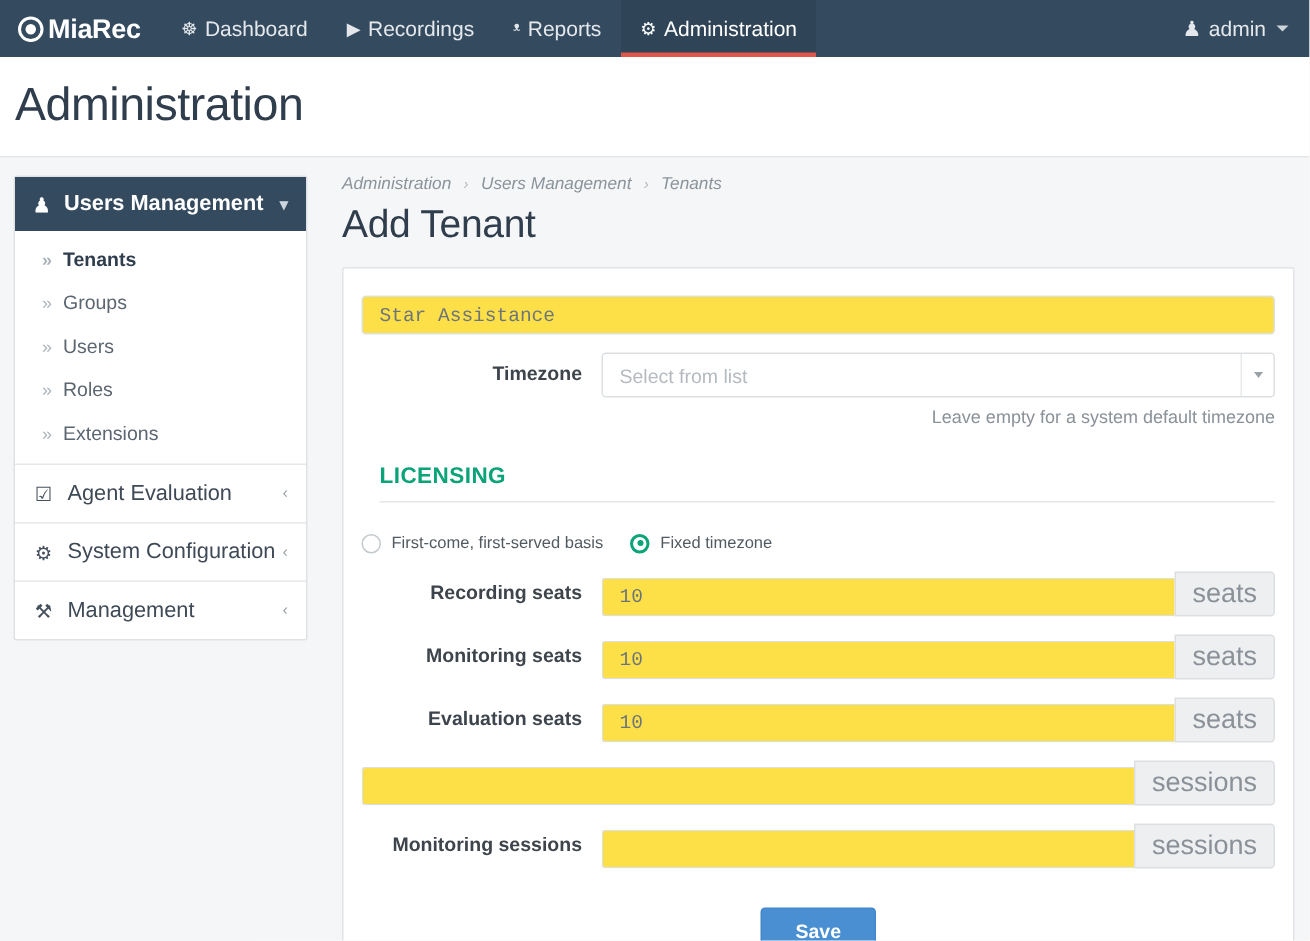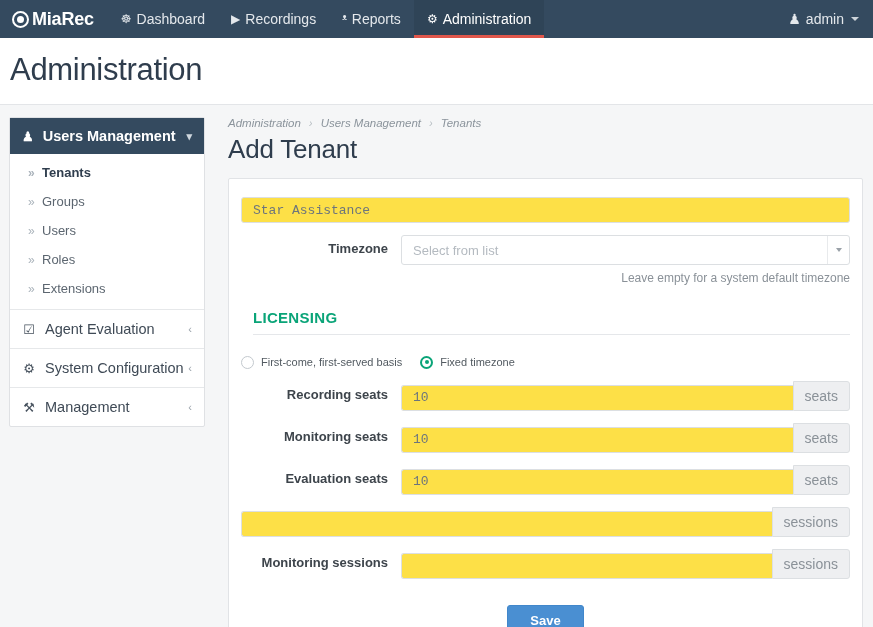--- a/index.html
+++ b/index.html
@@ -323,21 +323,21 @@
   }
   .addon {
     height: 30px;
     display: flex;
     align-items: center;
     padding: 0 11px;
     background: #eeeff1;
     border: 1px solid #dcdfe2;
     border-top-right-radius: 3px;
     border-bottom-right-radius: 3px;
-    font-size: 14px;
+    font-size: 18px;
     color: #8a9198;
     white-space: nowrap;
   }
 
   
   .actions {
     display: flex;
     justify-content: center;
     margin-top: 26px;
   }

